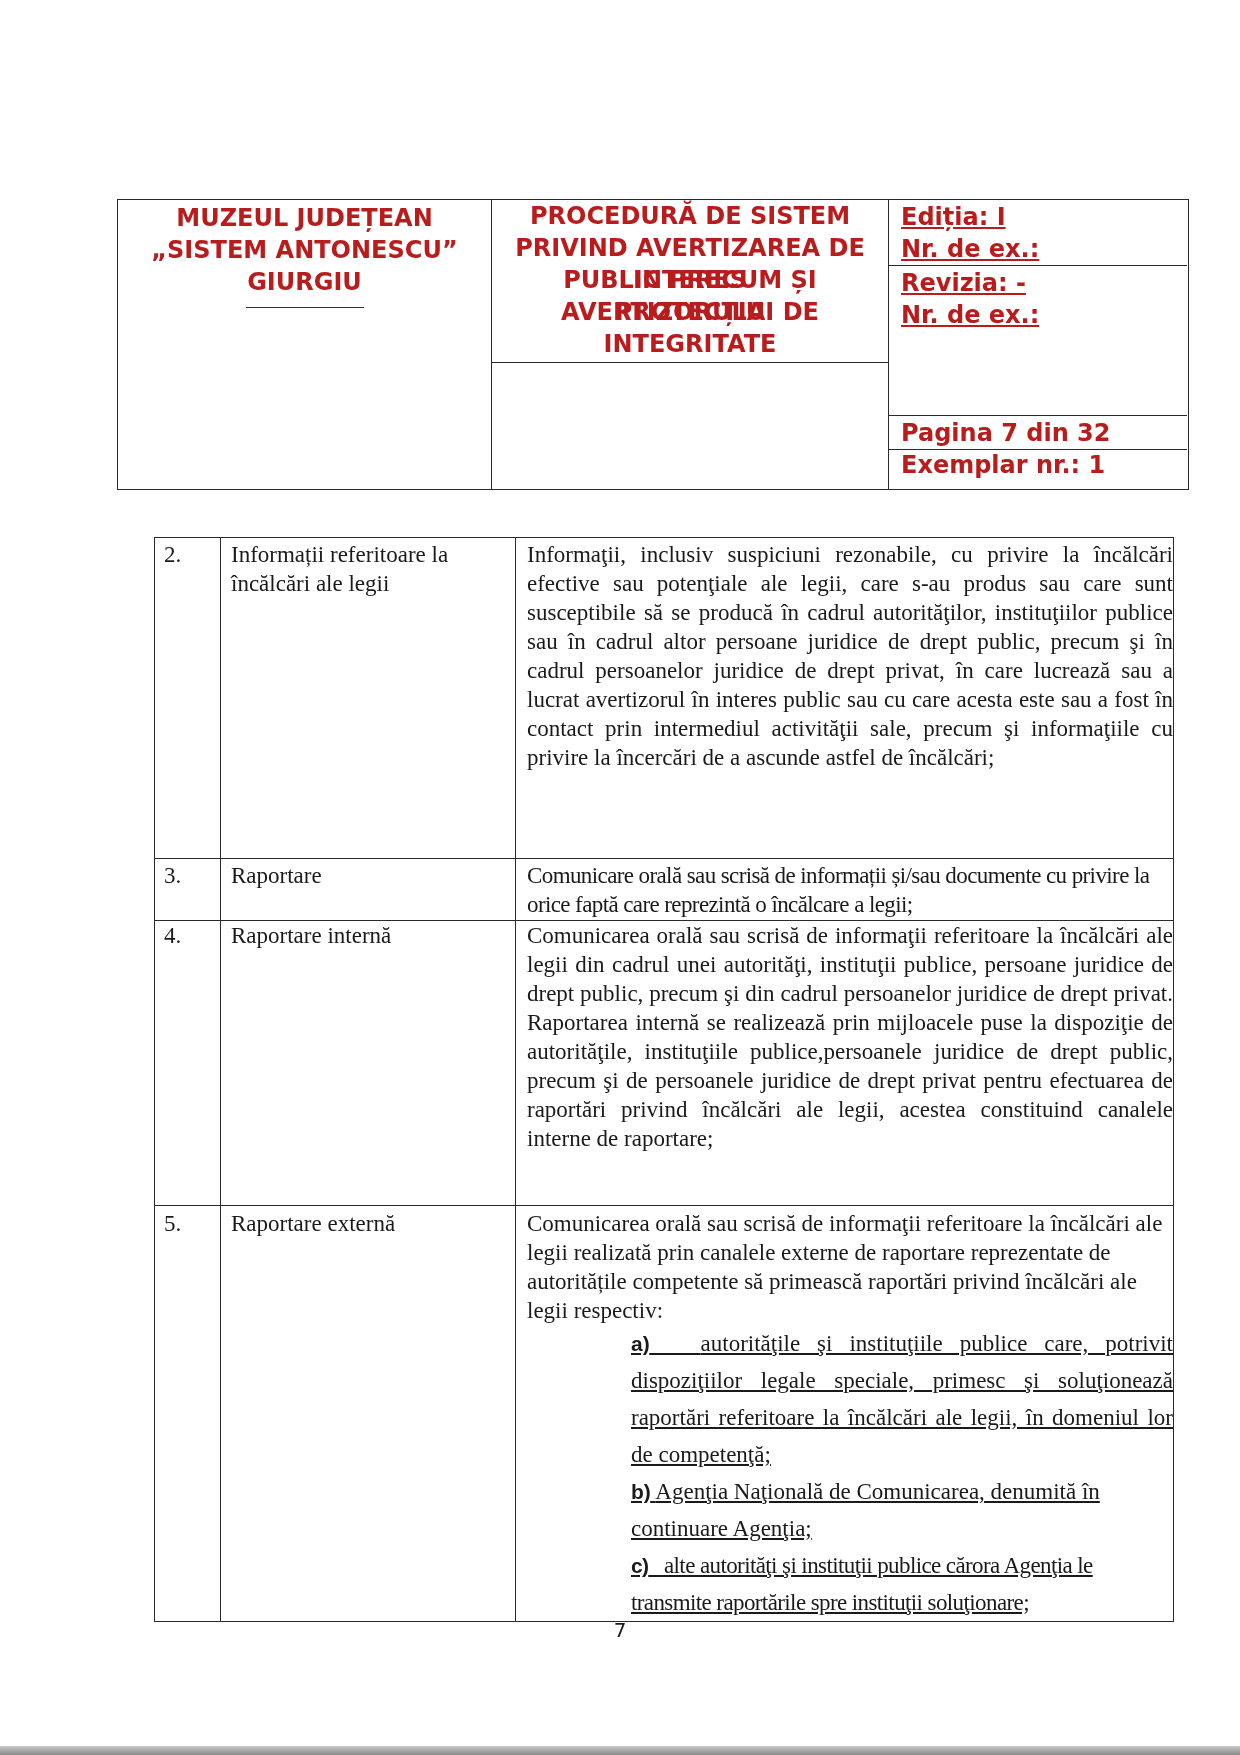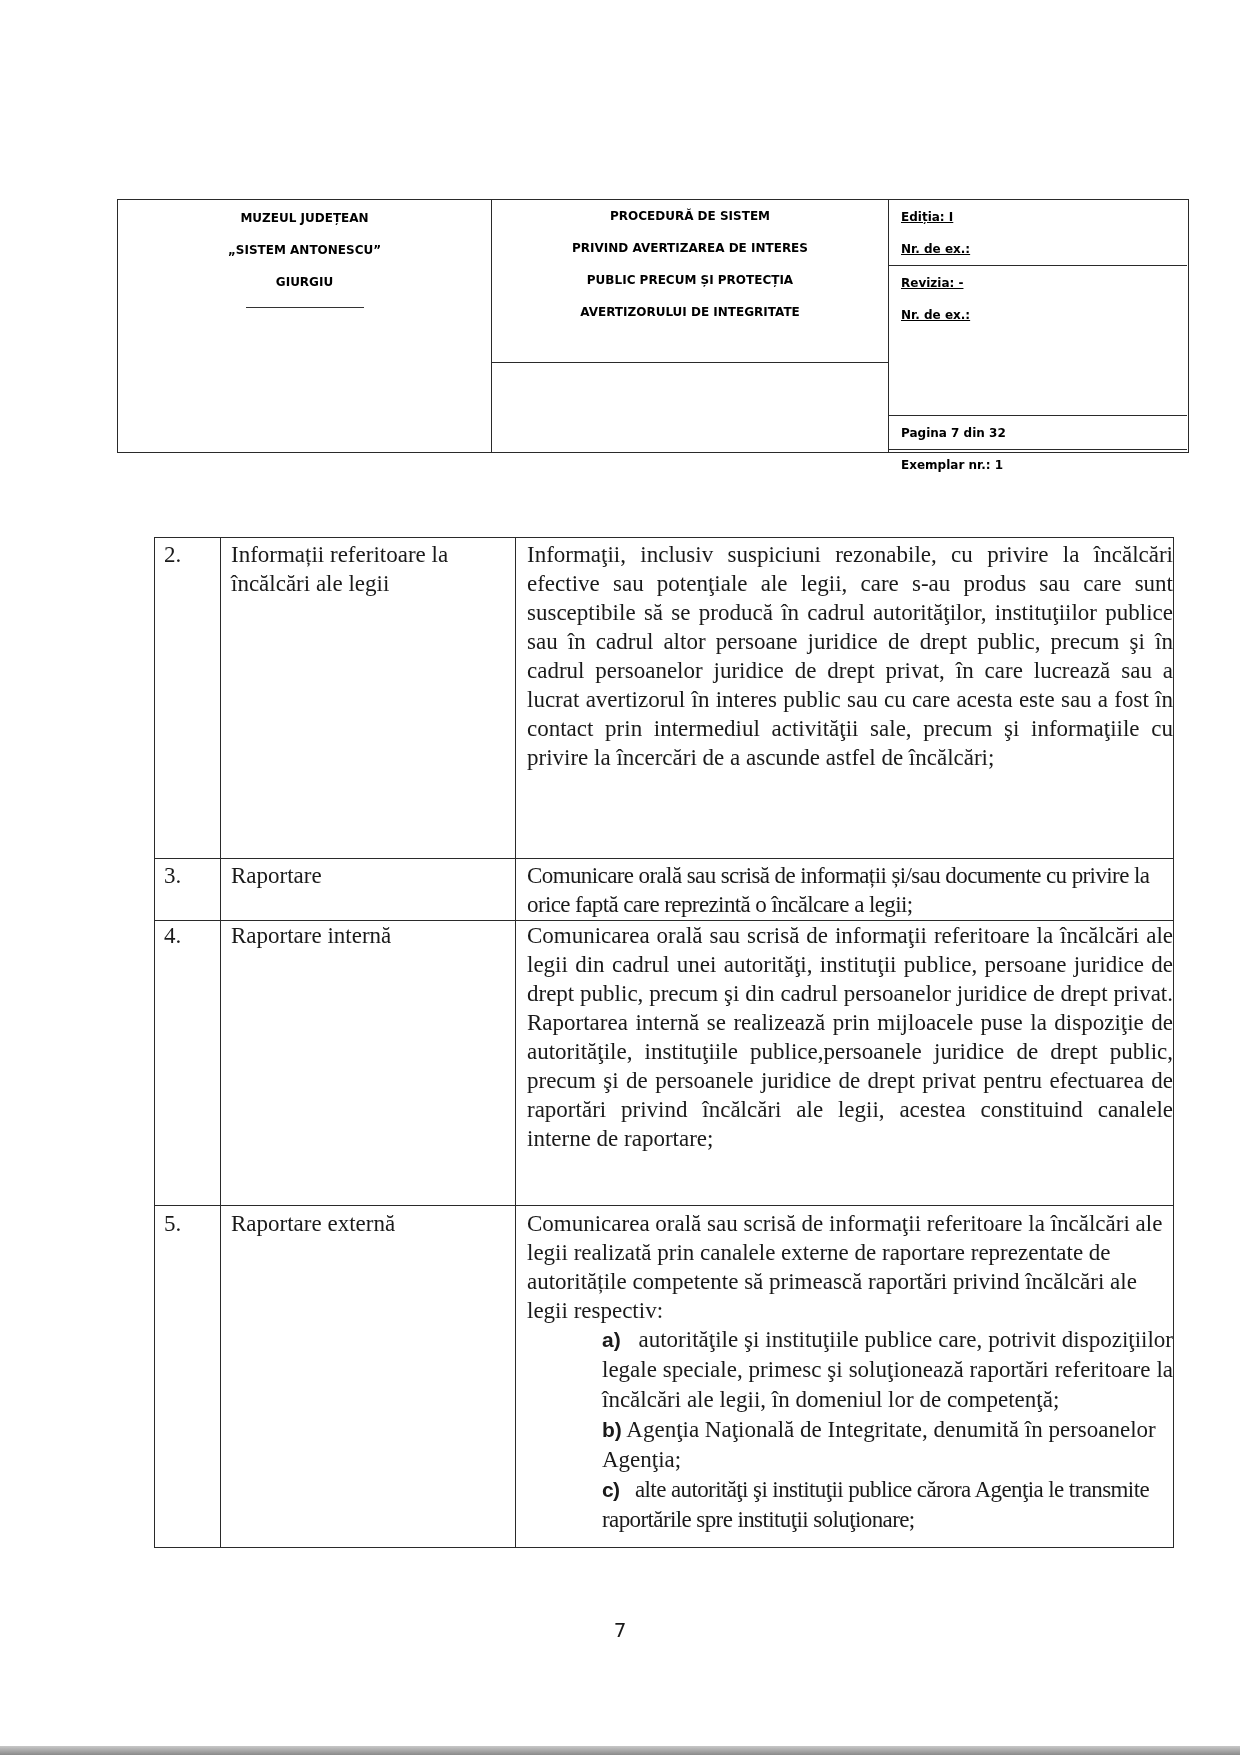--- a/index.html
+++ b/index.html
@@ -10,27 +10,27 @@
       overflow: hidden;
       color: #1a1a1a;
     }
     .page-bottom-edge {
       position: absolute; left: 0; top: 1746px; width: 1240px; height: 9px;
       background: linear-gradient(#c8c8c8, #8a8a8a);
     }
 
     
     .hdr {
-      position: absolute; left: 117px; top: 199px; width: 1072px; height: 254px;
+      position: absolute; left: 117px; top: 199px; width: 1072px; height: 291px;
       border: 1.5px solid #2a2a2a;
       box-sizing: border-box;
       font-family: "DejaVu Sans", sans-serif;
       font-weight: bold;
-      font-size: 12px;
-      color: #000000;
+      font-size: 24px;
+      color: #b91c1c;
     }
     .hdr-col1 {
       position: absolute; left: 0; top: 0; width: 374px; height: 100%;
       border-right: 1.5px solid #2a2a2a; box-sizing: border-box;
       text-align: center;
     }
     .hdr-col1 .line { height: 32px; line-height: 32px; }
     .hdr-col1 .line:first-child { margin-top: 2px; }
     .hdr-underline {
       width: 118px; height: 0; border-top: 1.5px solid #333;
@@ -77,21 +77,21 @@
     .tbl td.def { padding-left: 11px; }
     .txt { line-height: 29px; }
     .just { text-align: justify; }
     .cond { letter-spacing: -0.6px; }
     .r2 td { height: 318px; padding-top: 2px; }
     .r3 td { height: 59px; padding-top: 2px; }
     .r4 td { height: 284px; padding-top: 0px; }
     .r5 td { height: 338px; padding-top: 3px; }
 
     .sub {
-      margin-left: 75px; line-height: 30px;
+      margin-left: 104px; line-height: 37px; text-decoration: underline;
     }
     .sub .lbl {
       font-family: "Liberation Sans", "DejaVu Sans", sans-serif;
       font-weight: bold; font-size: 21px;
     }
 
     .page-number {
       position: absolute; left: 0; width: 1240px; top: 1618px;
       text-align: center;
       font-family: "DejaVu Sans", sans-serif;
@@ -154,21 +154,21 @@
     <td class="num txt">5.</td>
     <td class="term txt">Raportare externă</td>
     <td class="def">
       <div class="txt">Comunicarea orală sau scrisă de informaţii referitoare la încălcări ale legii realizată  prin canalele externe de raportare reprezentate de autoritățile competente să primească raportări privind încălcări ale legii respectiv:</div>
       <div class="sub just">
         <span class="lbl">a)</span>&nbsp;&nbsp;
         <span>autorităţile şi instituţiile publice care, potrivit dispoziţiilor legale speciale, primesc şi soluţionează raportări referitoare la încălcări ale legii, în domeniul lor de competenţă;</span>
       </div>
       <div class="sub">
         <span class="lbl">b)</span>
-        <span>Agenţia Naţională de Integritate, denumită în persoanelor Agenţia;</span>
+        <span>Agenţia Naţională de Comunicarea, denumită în continuare Agenţia;</span>
       </div>
       <div class="sub cond">
         <span class="lbl">c)</span>&nbsp;&nbsp;
         <span>alte autorităţi şi instituţii publice cărora Agenţia le transmite raportările spre instituţii soluţionare;</span>
       </div>
     </td>
   </tr>
 </tbody>
   </table>
 

